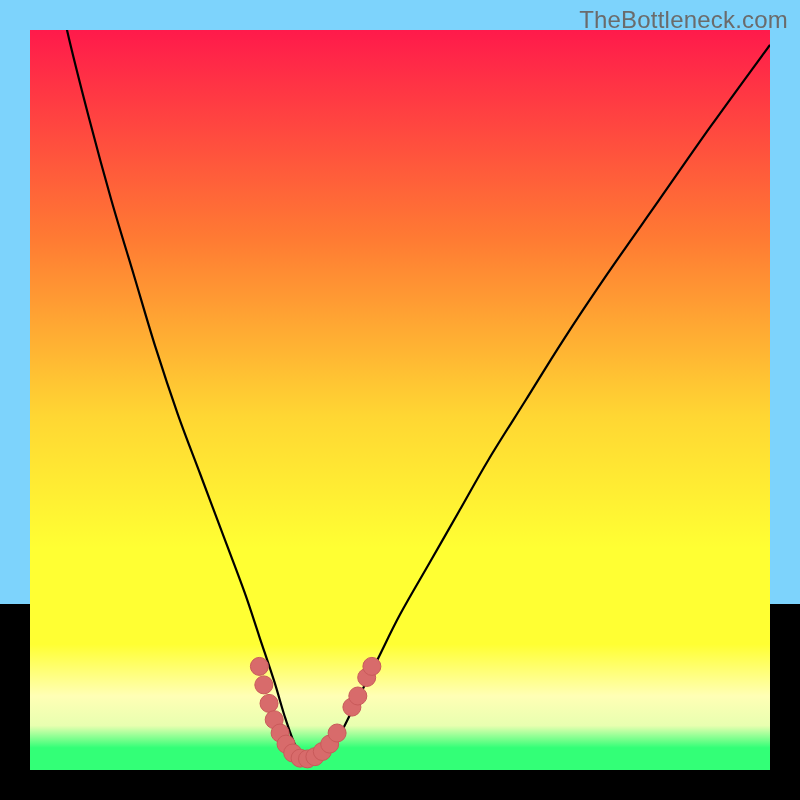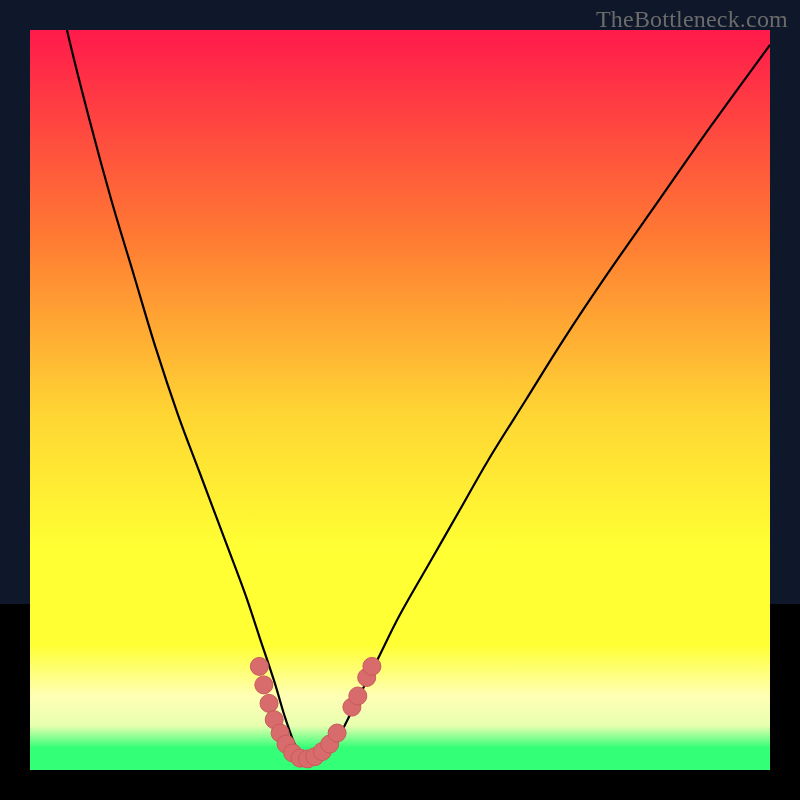--- a/index.html
+++ b/index.html
@@ -8,22 +8,21 @@
     width: 800px;
     height: 800px;
     background: #000;
     font-family: Arial, Helvetica, sans-serif;
     overflow: hidden;
   }
   .frame {
     position: relative;
     width: 800px;
     height: 604px;
-    background: #0f172a;
-    font-family: Liberation Serif, serif;
+    background: #7dd3fc;
   }
   .watermark {
     position: absolute;
     top: 6px;
     right: 12px;
     color: #6b6b6b;
     font-size: 24px;
     font-weight: 400;
     letter-spacing: 0.2px;
     z-index: 10;

